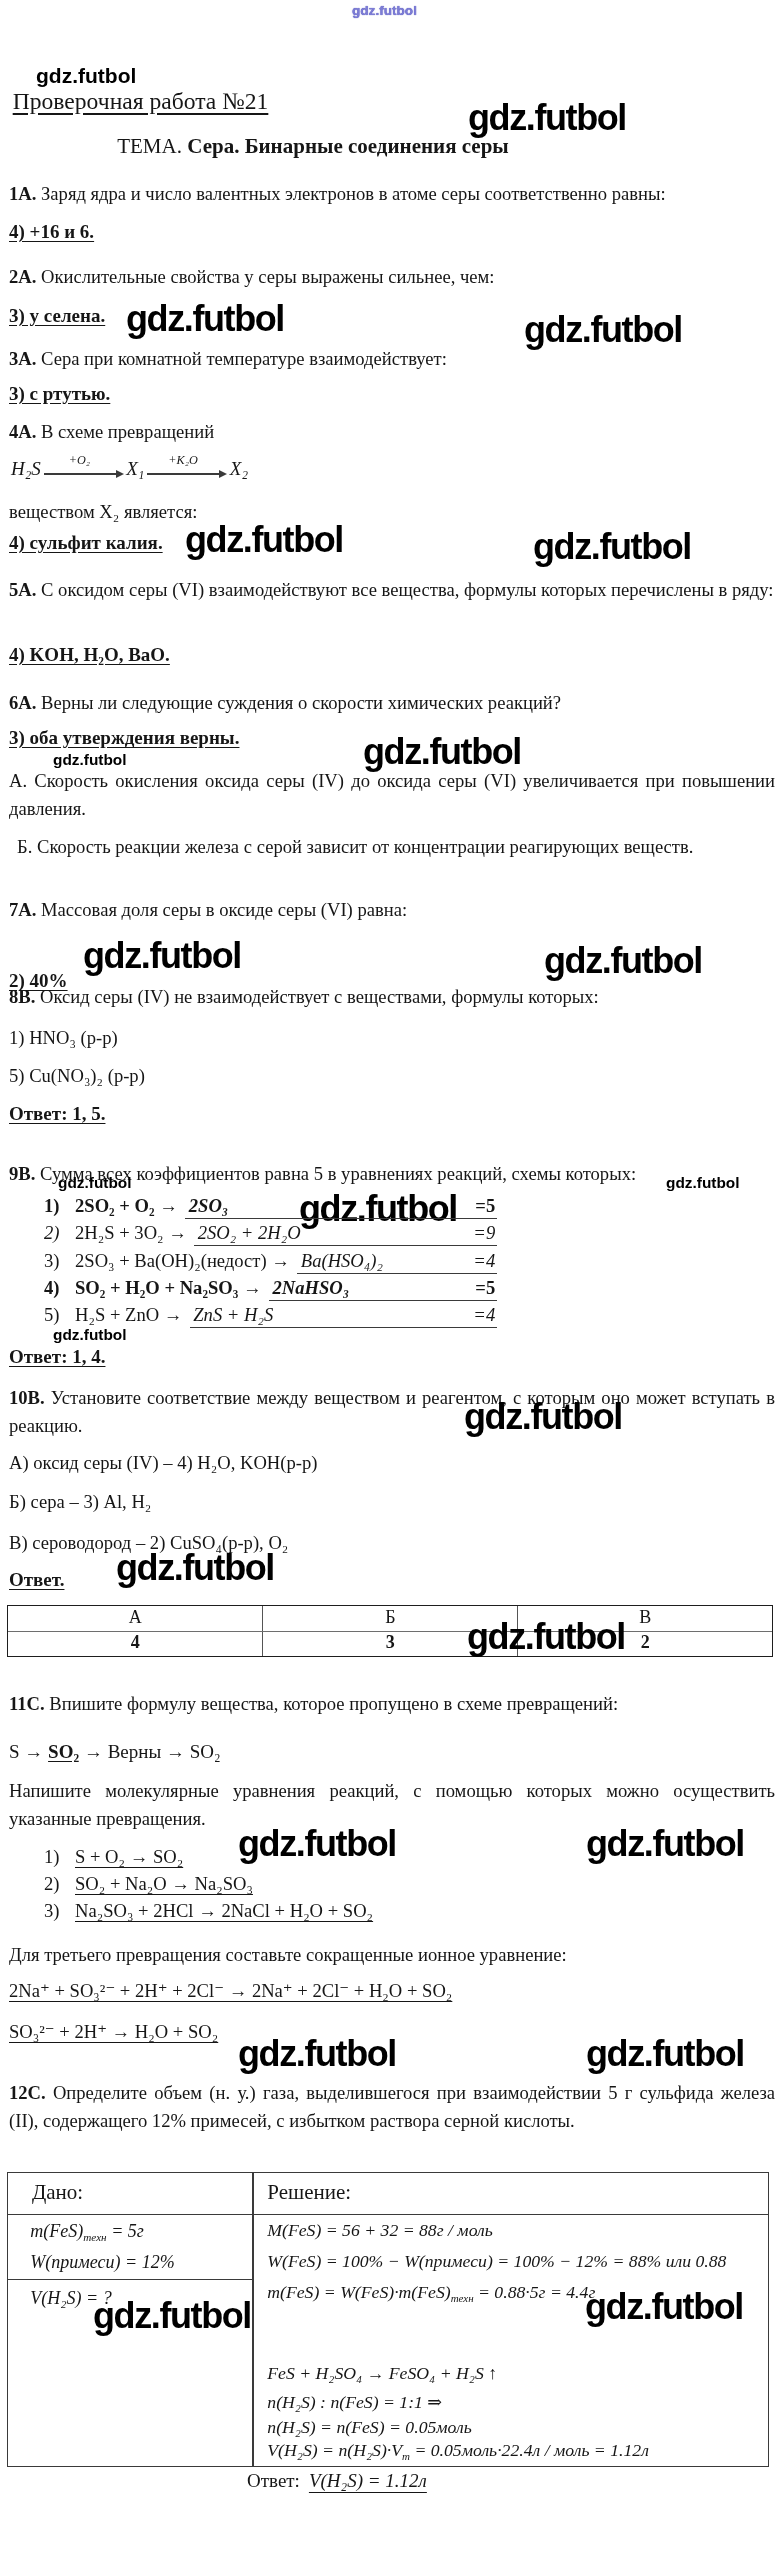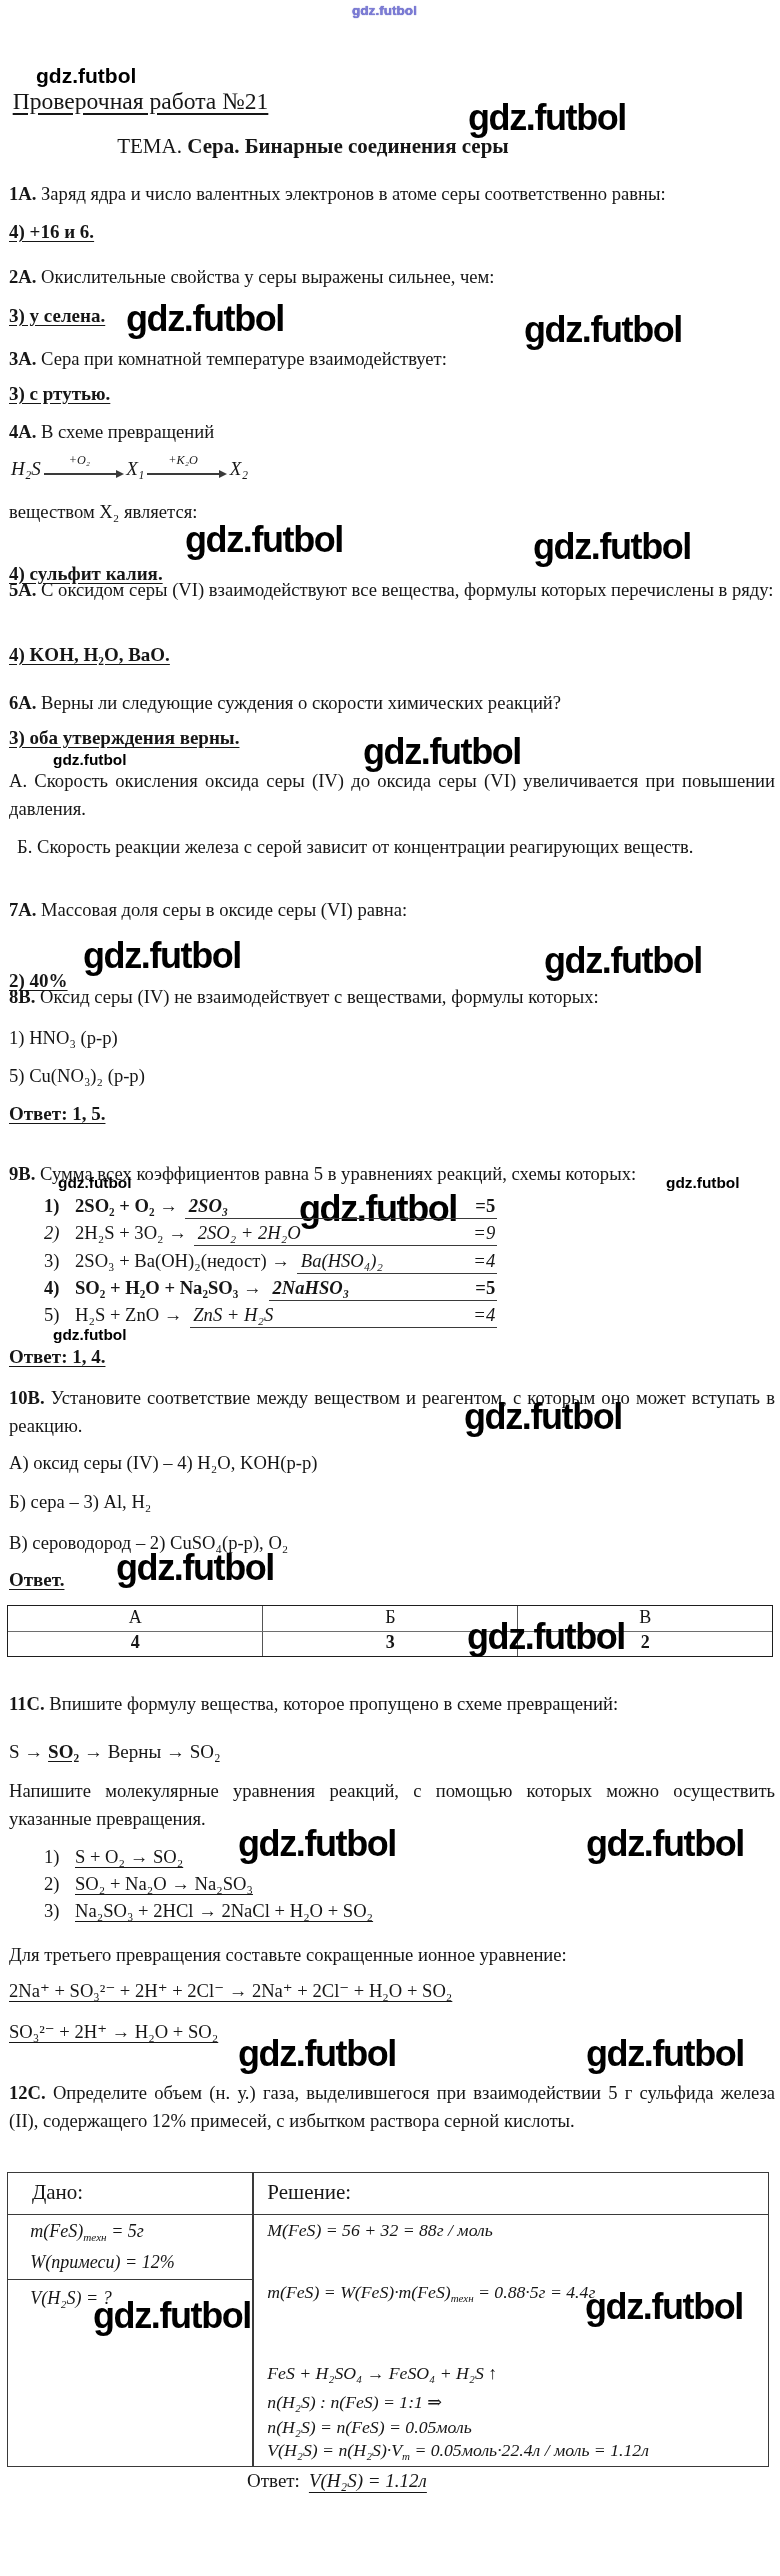--- a/index.html
+++ b/index.html
@@ -132,21 +132,21 @@
     <span class="aline"></span>
   </span>
   <span>X₁</span>
   <span class="arr">
     <span class="albl">+K₂O</span>
     <span class="aline"></span>
   </span>
   <span>X₂</span>
 </div>
 <div class="t" style="left:9px;top:498px;">веществом X₂ является:</div>
-<div class="ans" style="left:9px;top:532px;margin-top:31px;">4) сульфит калия.</div>
+<div class="ans" style="left:9px;top:532px;">4) сульфит калия.</div>
 
 <div class="t para" style="left:9px;top:576px;">
   <span class="qnum">5А.</span>
   <span>С оксидом серы (VI) взаимодействуют все вещества, формулы которых перечислены в ряду:</span>
 </div>
 <div class="ans" style="left:9px;top:644px;">4) KOH, H₂O, BaO.</div>
 
 <div class="t para" style="left:9px;top:689px;">
   <span class="qnum">6А.</span>
   <span>Верны ли следующие суждения о скорости химических реакций?</span>
@@ -275,20 +275,21 @@
   <div class="thead" style="left:23.6px;top:7.3px;">Дано:</div>
   <div class="thead" style="left:259px;top:7.3px;">Решение:</div>
 
   <div class="giv" style="top:48px;">
     <span>m(FeS)</span><span class="sub">техн</span><span> = 5г</span>
   </div>
   <div class="giv" style="top:79px;">W(примеси) = 12%</div>
   <div class="giv" style="top:115px;text-align:right;">V(H₂S) = ?</div>
 
   <div class="sol" style="top:47px;">M(FeS) = 56 + 32 = 88г / моль</div>
+  <div class="sol" style="top:78px;">W(FeS) = 100% − W(примеси) = 100% − 12% = 88% или 0.88</div>
   <div class="sol" style="top:109px;">
     <span>m(FeS) = W(FeS)·m(FeS)</span><span class="sub">техн</span><span> = 0.88·5г = 4.4г</span>
   </div>
   <div class="sol" style="top:190px;">FeS + H₂SO₄ → FeSO₄ + H₂S ↑</div>
   <div class="sol" style="top:219px;">n(H₂S) : n(FeS) = 1:1 ⇒</div>
   <div class="sol" style="top:244px;">n(H₂S) = n(FeS) = 0.05моль</div>
   <div class="sol" style="top:267px;">
     <span>V(H₂S) = n(H₂S)·V</span><span class="sub">m</span><span> = 0.05моль·22.4л / моль = 1.12л</span>
   </div>
 </div>

